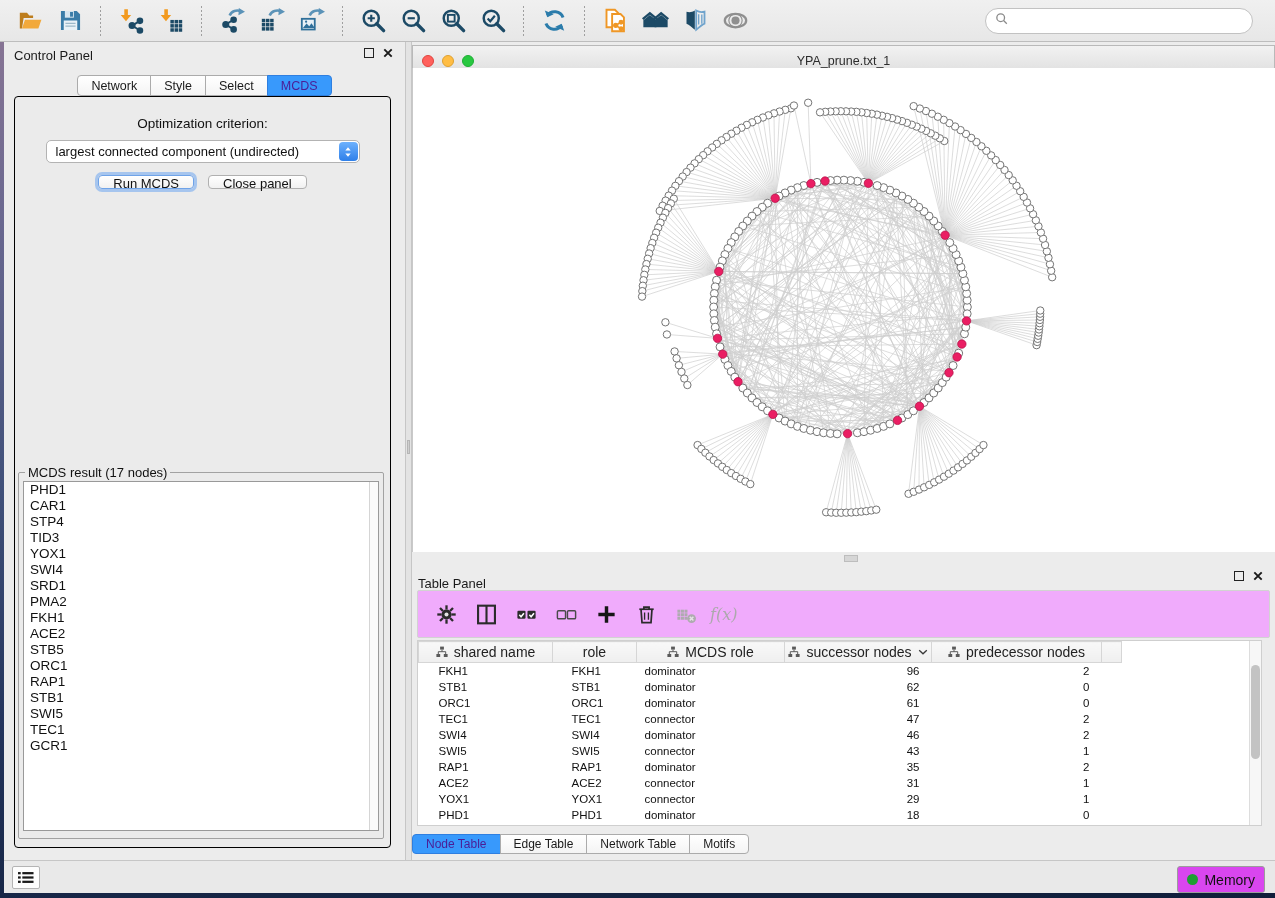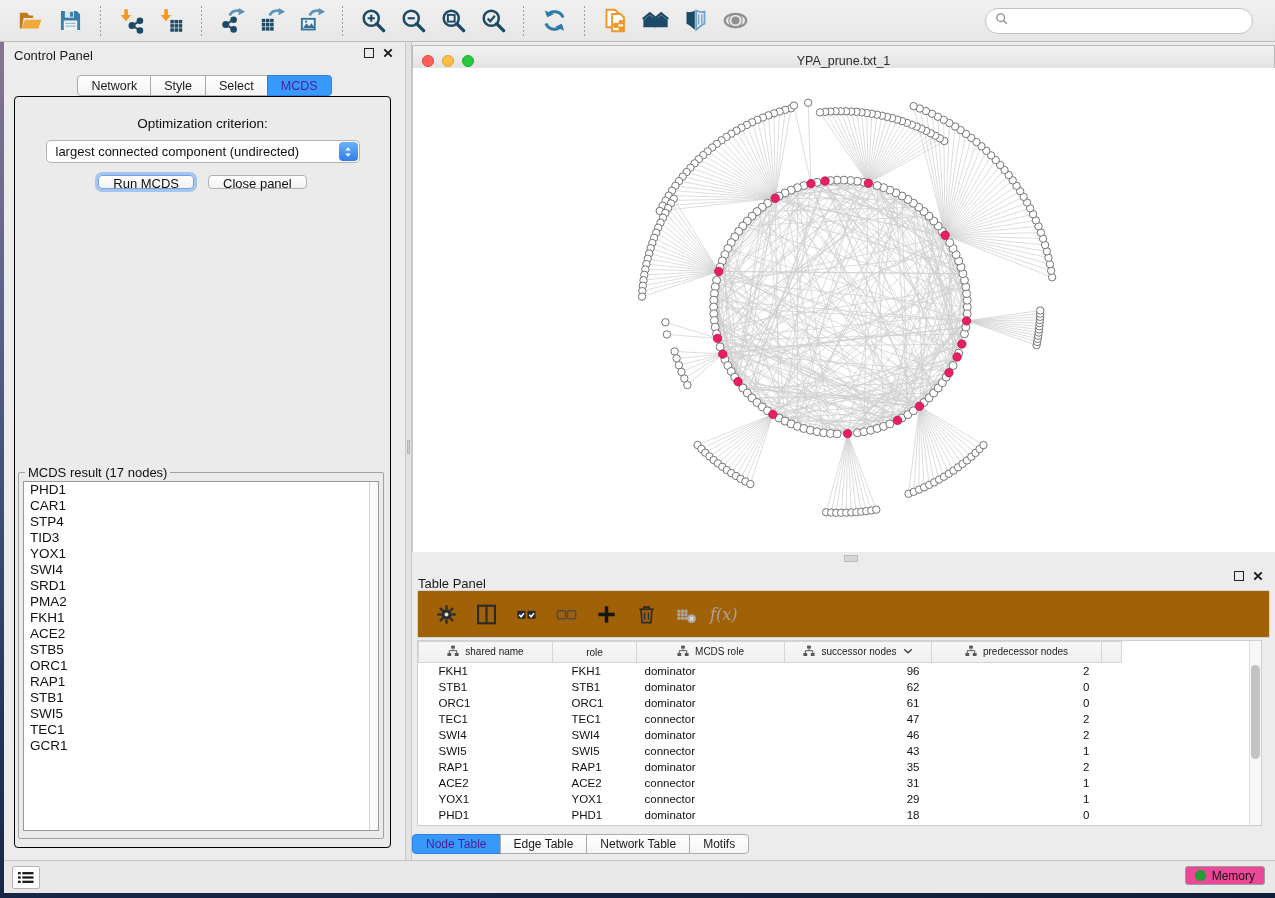--- a/index.html
+++ b/index.html
@@ -69,49 +69,49 @@
   .traffic i { width:12px; height:12px; border-radius:50%; display:block; }
   .tl-red { background:#ff605c; border:0.5px solid #e0443e; }
   .tl-yellow { background:#ffbd44; border:0.5px solid #dfa130; }
   .tl-green { background:#28c840; border:0.5px solid #1eae35; }
   .net-title { position:absolute; left:0; right:0; text-align:center; font-size:12.5px; color:#2c2c2c; }
   .net-canvas { position:absolute; left:0; right:0; top:23px; bottom:0; background:#fff; border-left:1px solid #c9c9c9; }
   .net-canvas svg { display:block; width:100%; height:100%; }
   
   .table-panel { position:absolute; left:408px; right:0; top:523px; bottom:33px; background:#ececec; }
   .tp-toolbar { position:absolute; left:5px; right:5px; top:25px; height:48px;
-    background:#a16207; border:1px solid #d2d2d2; border-radius:2px; display:flex; align-items:center; padding:0 8px; }
+    background:#f0abfc; border:1px solid #d2d2d2; border-radius:2px; display:flex; align-items:center; padding:0 8px; }
   .tt-btn { height:36px; min-width:36px; display:flex; align-items:center; justify-content:center; margin:0 2px; border-radius:3px; }
   .tt-btn svg { height:23px; }
   .tt-btn.dis { opacity:.95; }
   .tp-tablewrap { position:absolute; left:5px; right:13px; top:75px; bottom:34px; background:#fff;
     border:1px solid #cfcfcf; overflow:hidden; }
   table.node-table { border-collapse:collapse; table-layout:fixed; }
   .node-table th { height:21px; background:linear-gradient(#f8f8f8,#efefef);
-    border:1px solid #d6d6d6; border-left:none; font-weight:normal; font-size:10px; color:#222;
+    border:1px solid #d6d6d6; border-left:none; font-weight:normal; font-size:14px; color:#222;
     text-align:center; white-space:nowrap; overflow:hidden; }
   .node-table th:first-child { border-left:1px solid #d6d6d6; }
   .node-table th .hcell { display:inline-flex; align-items:center; gap:6px; }
   .node-table th svg.org { width:12px; height:12px; }
   .node-table th svg.sort { width:10px; height:6px; }
   .node-table td { height:16px; font-size:11.5px; color:#111; padding:0 0 0 20px; white-space:nowrap; overflow:hidden; }
   .node-table td.c2 { padding-left:19px; }
   .node-table td.c3 { padding-left:8px; }
   .node-table td.num { text-align:right; padding:0 12px 0 0; }
   .tp-scroll { position:absolute; right:0; top:0; bottom:0; width:12px; background:#f7f7f7; border-left:1px solid #ddd; }
   .tp-thumb { position:absolute; left:1px; right:1px; top:24px; height:94px; background:#c3c3c3; border-radius:5px; }
   .tp-tabs { position:absolute; left:0; right:0; bottom:6px; display:flex; justify-content:flex-start; }
   .tp-tabs .seg-btn { height:20px; font-size:12px; }
   
   .status-bar { position:absolute; left:0; right:0; bottom:0; height:33px; background:#e9e9e9; border-top:1px solid #c6c6c6; }
   .list-btn { position:absolute; left:8px; top:5px; width:28px; height:23px; background:#fdfdfd;
     border:1px solid #b4b4b4; border-radius:2px; display:flex; align-items:center; justify-content:center; }
   .list-btn svg { width:16px; height:13px; }
-  .memory-btn { position:absolute; right:10px; top:5px; height:19px; padding:0 9px;
-    background:#ec4899; border:1px solid #9c9c9c; border-radius:3px; display:flex; align-items:center; gap:6px; font-size:12px; color:#111; }
+  .memory-btn { position:absolute; right:10px; top:5px; height:27px; padding:0 9px;
+    background:#d946ef; border:1px solid #9c9c9c; border-radius:3px; display:flex; align-items:center; gap:6px; font-size:14px; color:#111; }
   .memory-dot { width:11px; height:11px; border-radius:50%; }
 </style>
 </head>
 <body>
 
 <div class="wallpaper"></div>
 
 <div class="toolbar">
   <div class="tb-icons">
       <div class="tb-btn">

